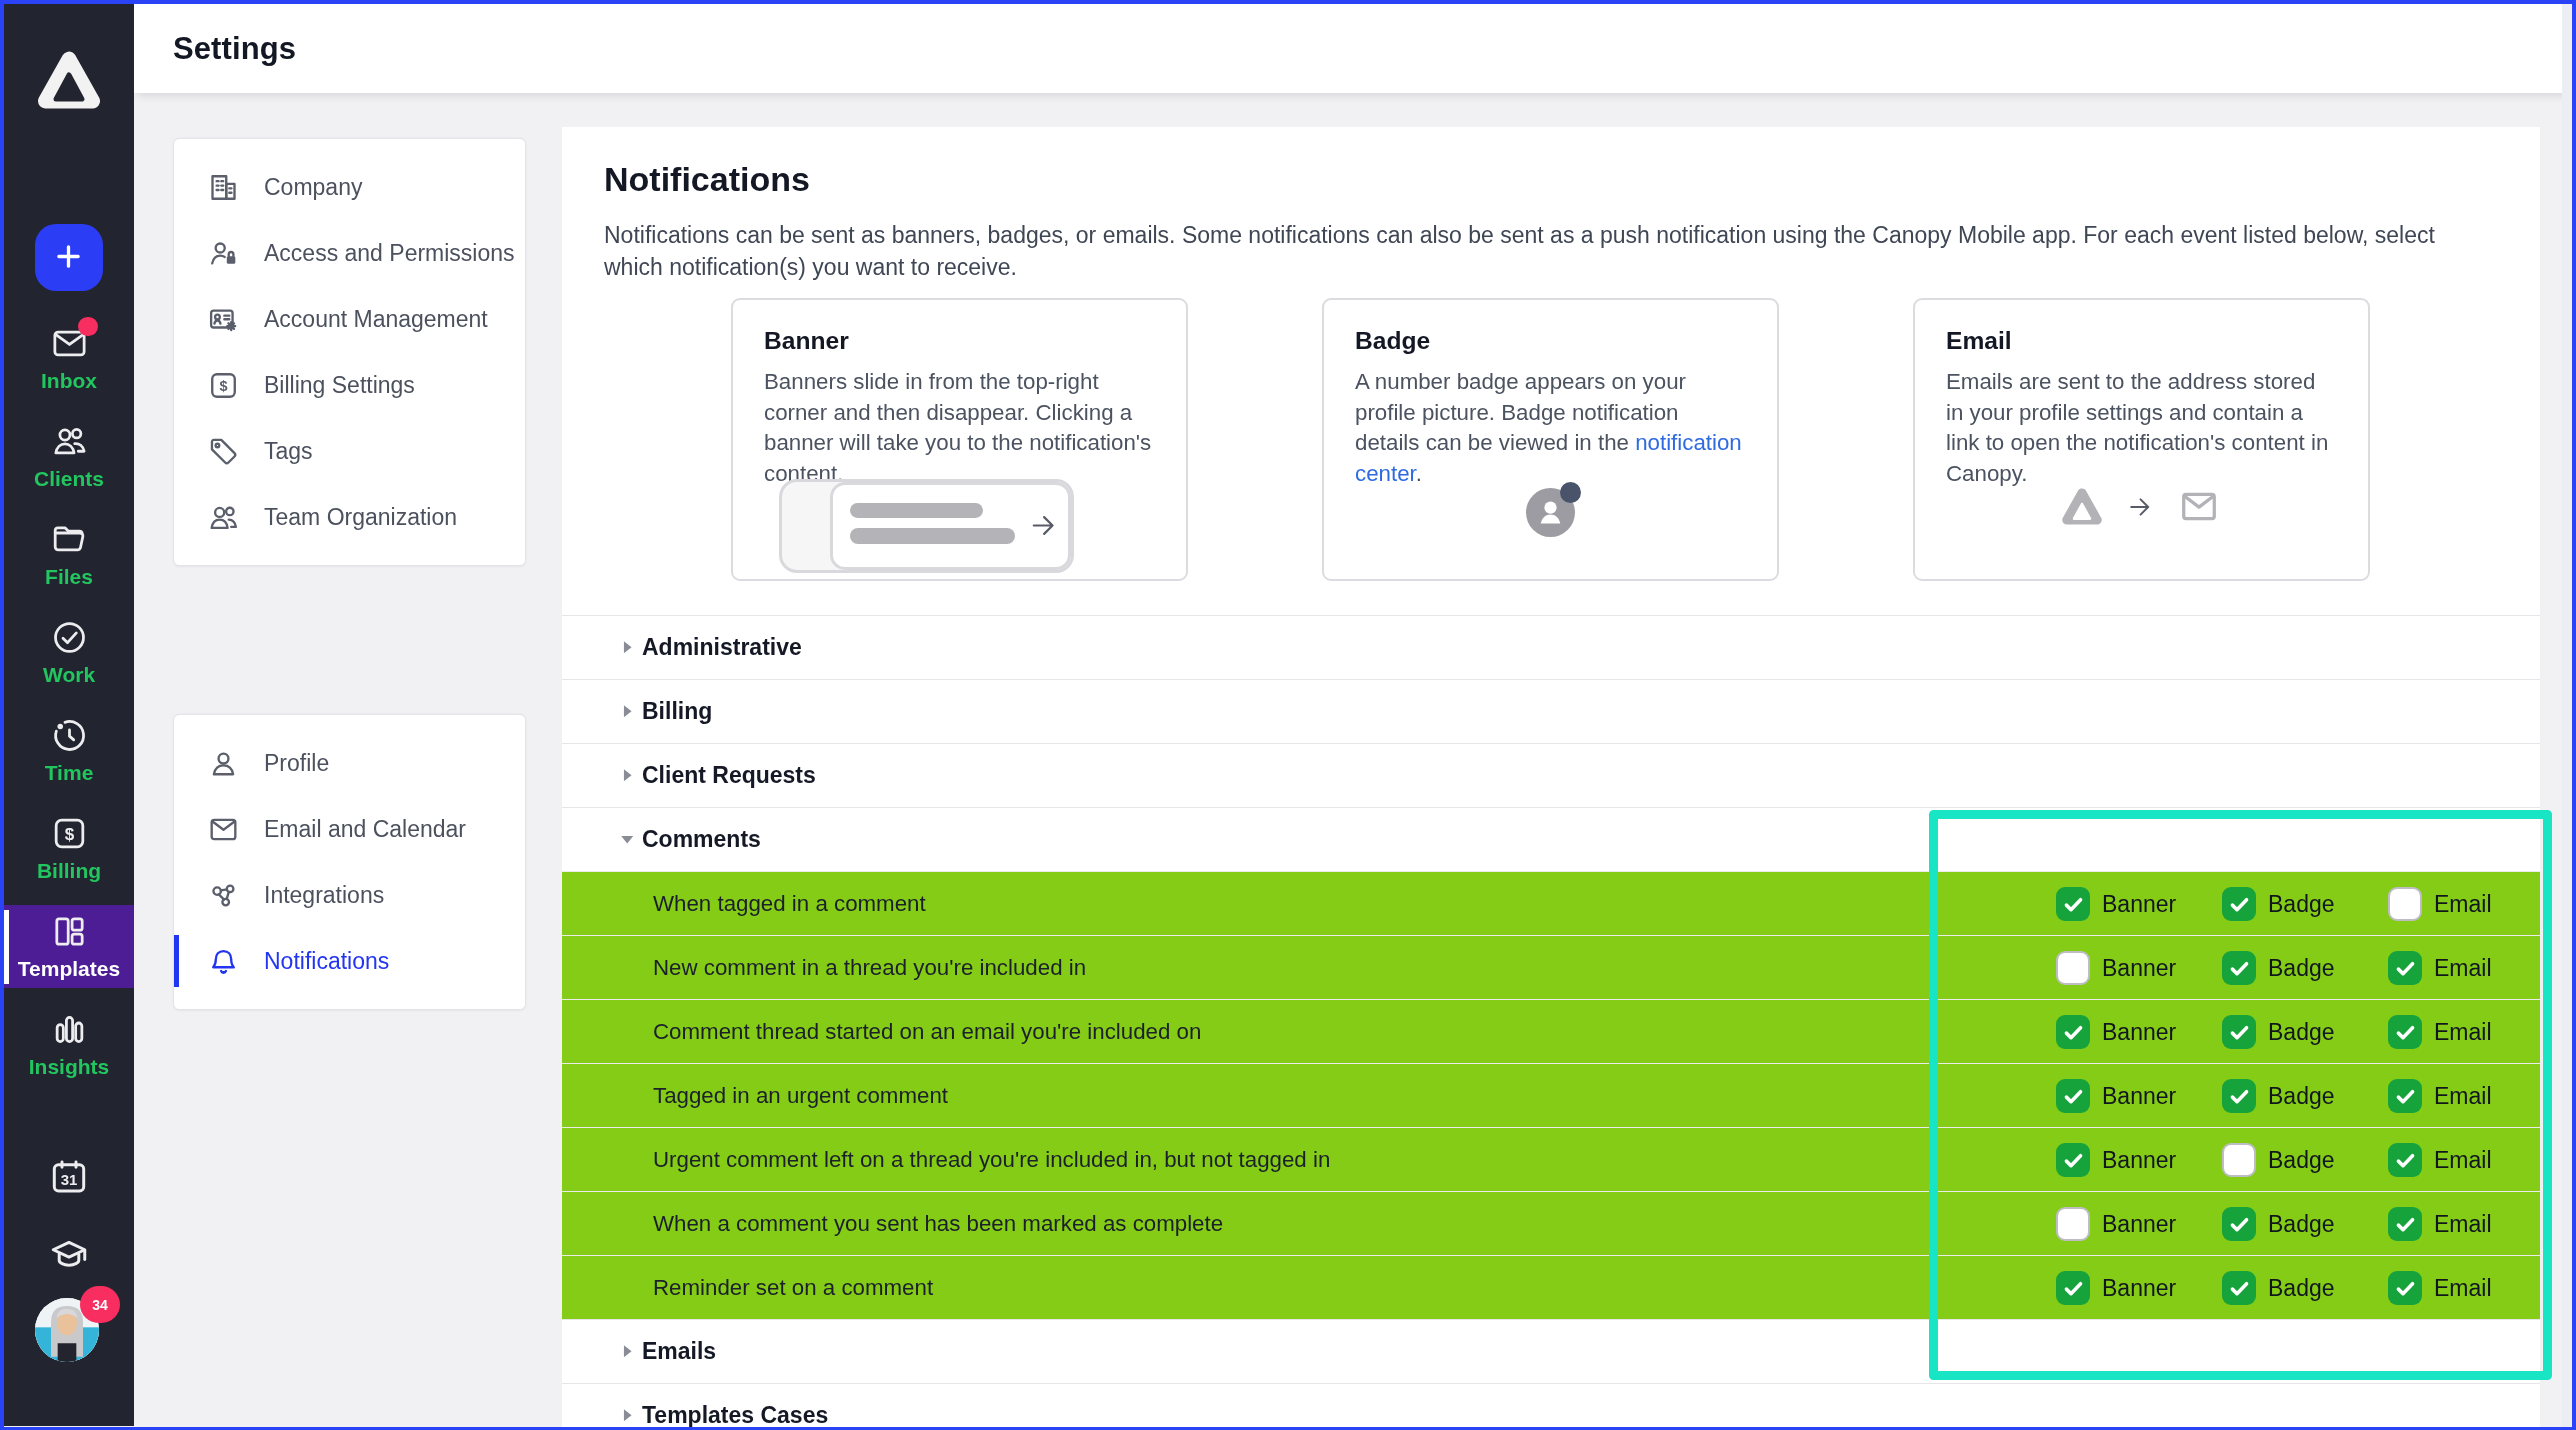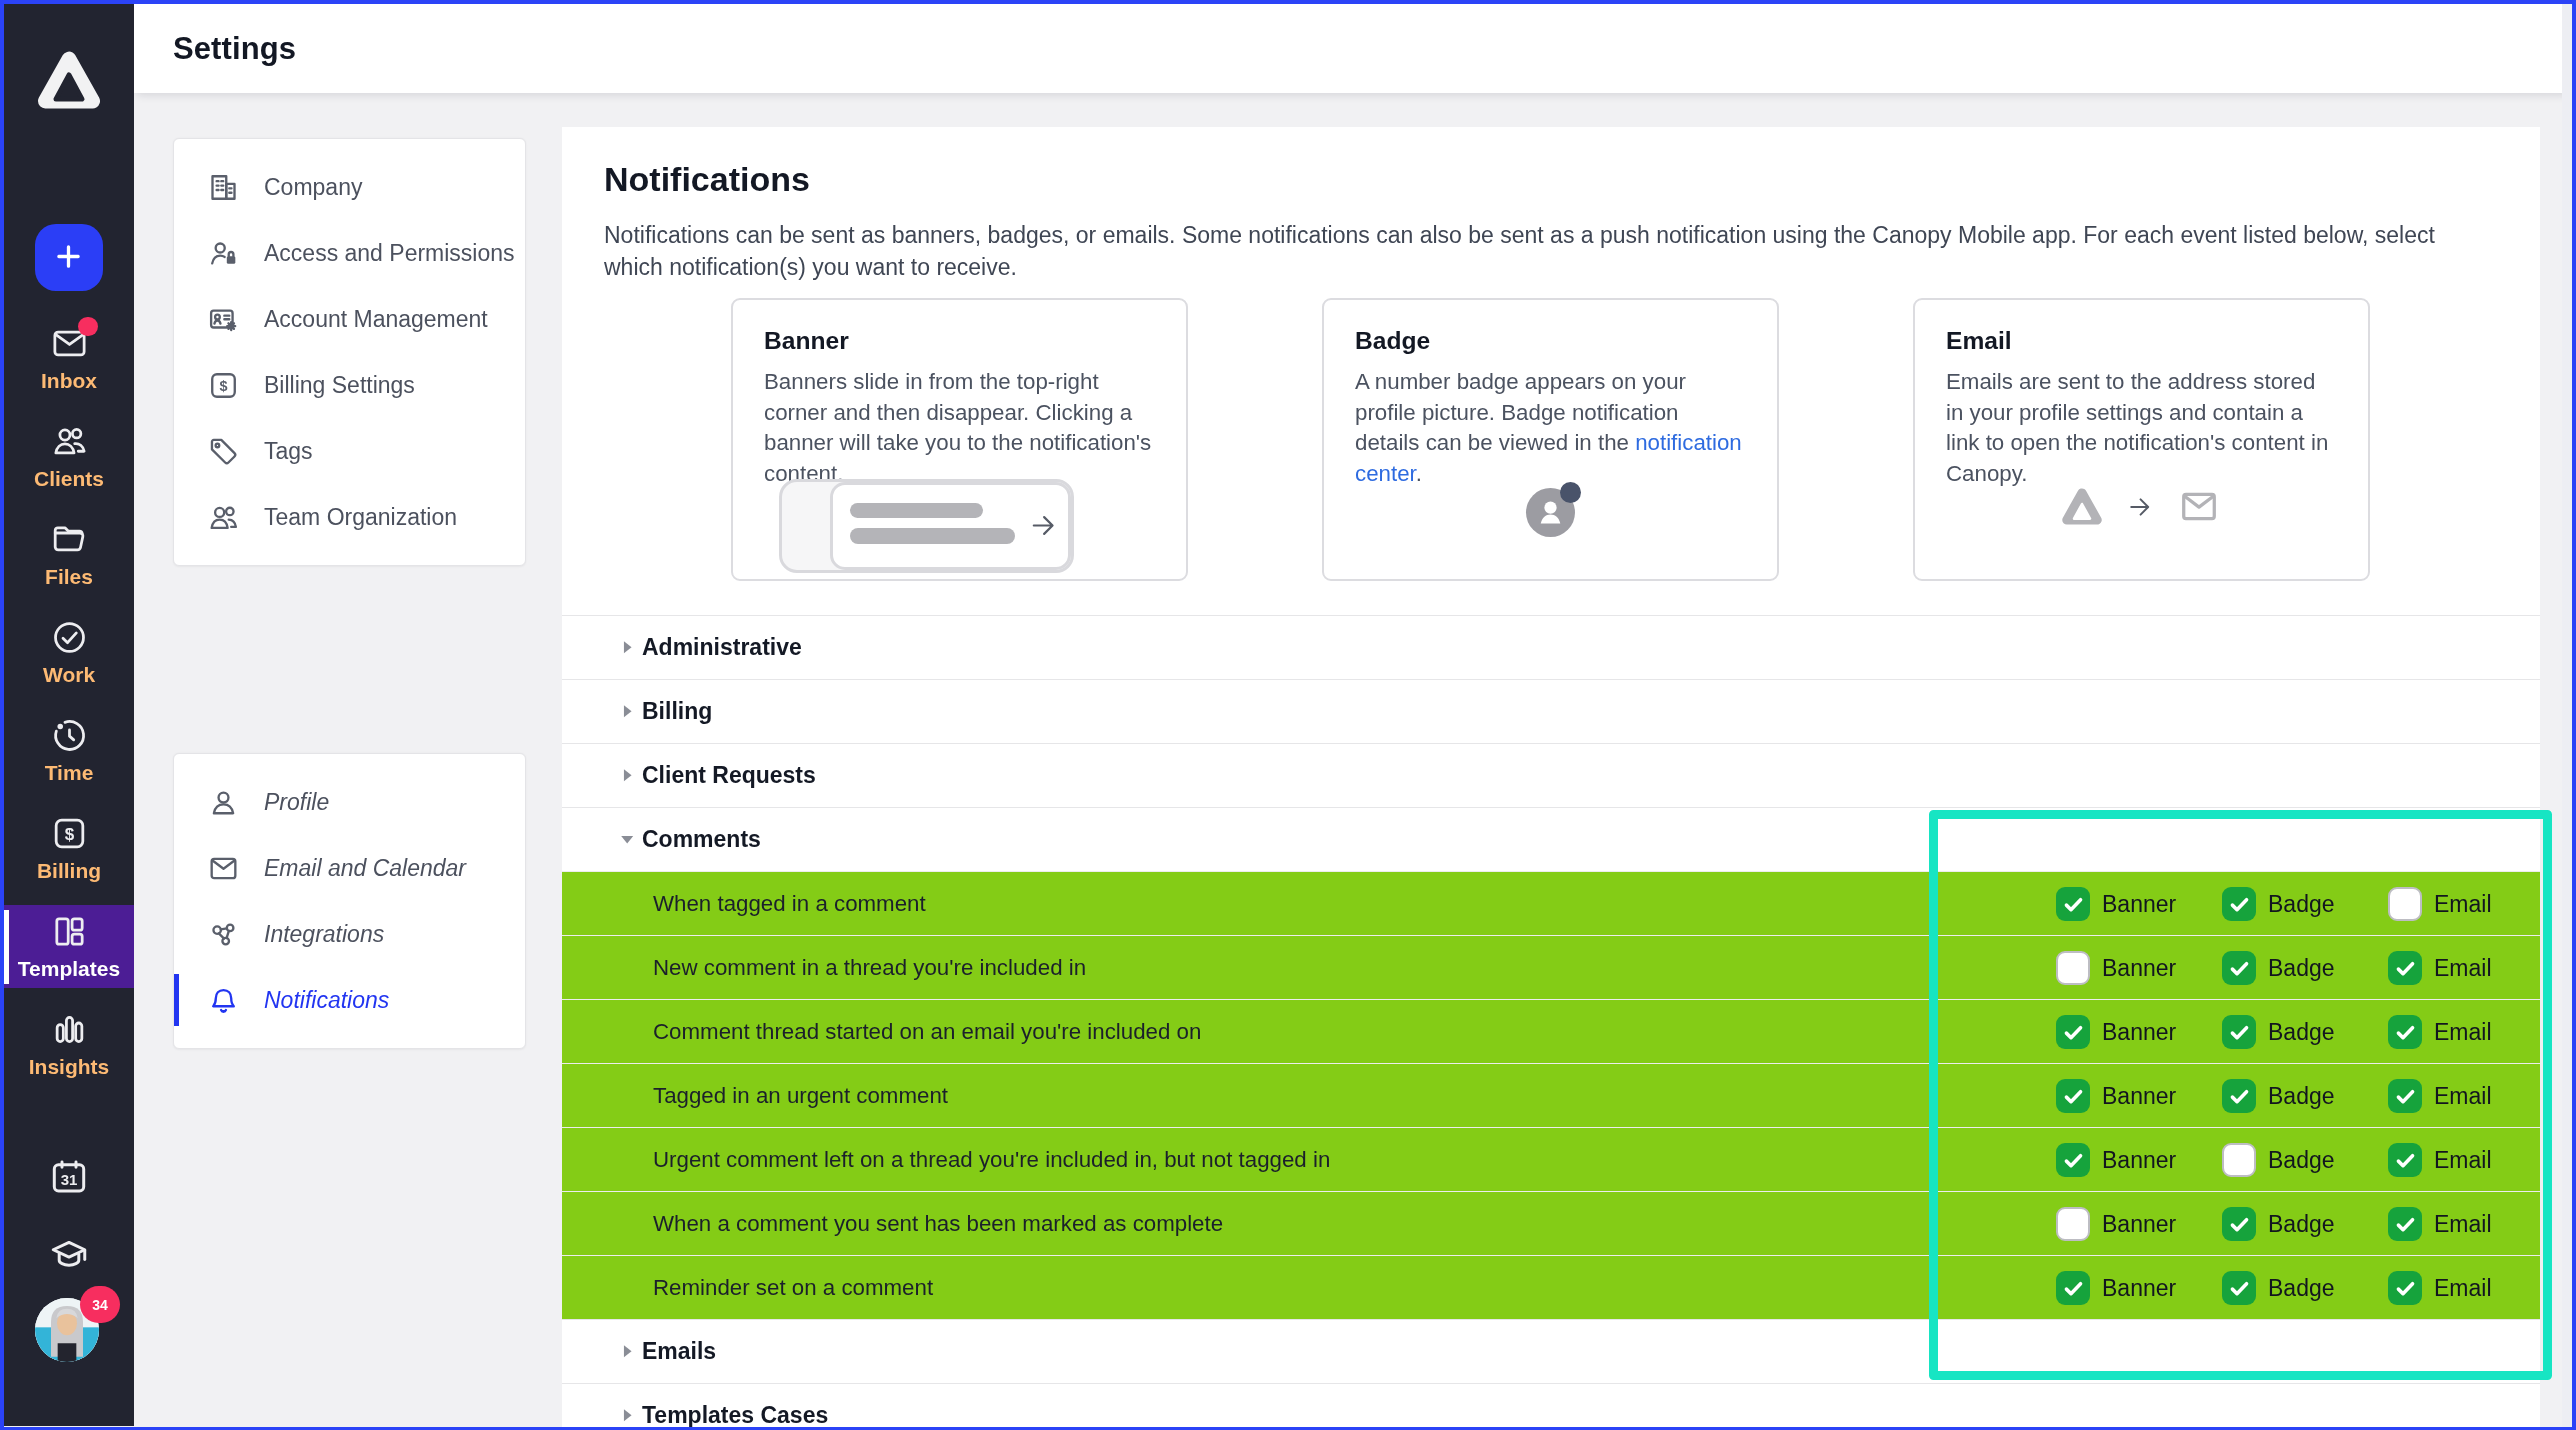--- a/index.html
+++ b/index.html
@@ -8,21 +8,21 @@
         border:4.5px solid #2b43f7;overflow:hidden;
         font-family:"Liberation Sans",sans-serif;}
   
   .sidebar{position:absolute;left:0;top:0;width:130px;height:1422px;background:#222430;z-index:30;}
   .logo{position:absolute;left:32px;top:43px;width:66px;height:63px;}
   .plus-btn{position:absolute;left:30.5px;top:220px;width:68px;height:67px;border-radius:21px;
             background:#2b3ef6;display:flex;align-items:center;justify-content:center;cursor:pointer;}
   .side-nav{position:absolute;left:0;top:313px;width:130px;display:flex;flex-direction:column;gap:15px;}
   .side-item{position:relative;height:83px;display:flex;flex-direction:column;align-items:center;
              justify-content:center;gap:6px;color:#ededf0;cursor:pointer;}
-  .side-item .lbl{font-size:21px;font-weight:700;color:#fdba74;}
+  .side-item .lbl{font-size:21px;font-weight:700;color:#22c55e;}
   .side-item.selected{background:#4c1d95;}
   .side-item.selected::before{content:"";position:absolute;left:0;top:4.5px;bottom:4.5px;width:5.2px;background:#ffffff;}
   .side-item.selected .lbl{color:#ffffff;}
   .side-ic{position:relative;width:39px;height:39px;}
   .side-ic svg{width:39px;height:39px;display:block;}
   .note-dot{position:absolute;right:-9px;top:-7.4px;width:19.4px;height:19.4px;border-radius:50%;background:#f72e5f;}
   .side-util{position:absolute;left:0;width:130px;display:flex;justify-content:center;color:#ededf0;cursor:pointer;}
   .side-util svg{width:42px;height:42px;}
   .avatar-wrap{position:absolute;left:31px;top:1294px;width:67px;height:67px;cursor:pointer;}
   .avatar{width:64px;height:64px;border-radius:50%;overflow:hidden;background:#e8f0f3;}
@@ -32,21 +32,21 @@
                align-items:center;justify-content:center;padding:0 7.4px;}
   
   .topbar{position:absolute;left:130px;top:0;right:0;height:89px;background:#ffffff;z-index:20;
           display:flex;align-items:center;padding-left:39px;box-shadow:0 4.5px 9px -3px rgba(20,24,40,.14);}
   .topbar h1{margin:0;font-size:31px;font-weight:700;color:#131824;letter-spacing:0.1px;}
   
   .content{position:absolute;left:130px;top:89px;right:0;bottom:0;background:#f1f1f3;}
   .snav-card{position:absolute;left:39px;width:353px;background:#fff;border:1.5px solid #e4e4e7;
              border-radius:6px;box-shadow:0 0.7px 2.2px rgba(0,0,0,.05);padding:15px 0;}
   #snav-group1{top:45px;}
-  #snav-group2{top:660px;font-style:italic;}
+  #snav-group2{top:621px;}
   .snav-item{position:relative;height:66px;display:flex;align-items:center;gap:24px;padding-left:33px;
              color:#4c515e;cursor:pointer;}
   .snav-item .ic{width:33px;height:33px;color:#5a5f6b;flex:0 0 33px;}
   .snav-item .ic svg{width:33px;height:33px;display:block;}
   .snav-item .lbl{font-size:23px;color:#4c515e;}
   .snav-item.sel .lbl{color:#2235f1;}
   .snav-item.sel .ic{color:#2235f1;}
   .snav-item.sel::before{content:"";position:absolute;left:0;top:7.4px;bottom:7.4px;width:5.2px;background:#2235f1;}
   
   .panel{position:absolute;left:428px;top:34px;width:1978px;height:1300px;background:#ffffff;overflow:hidden;}

